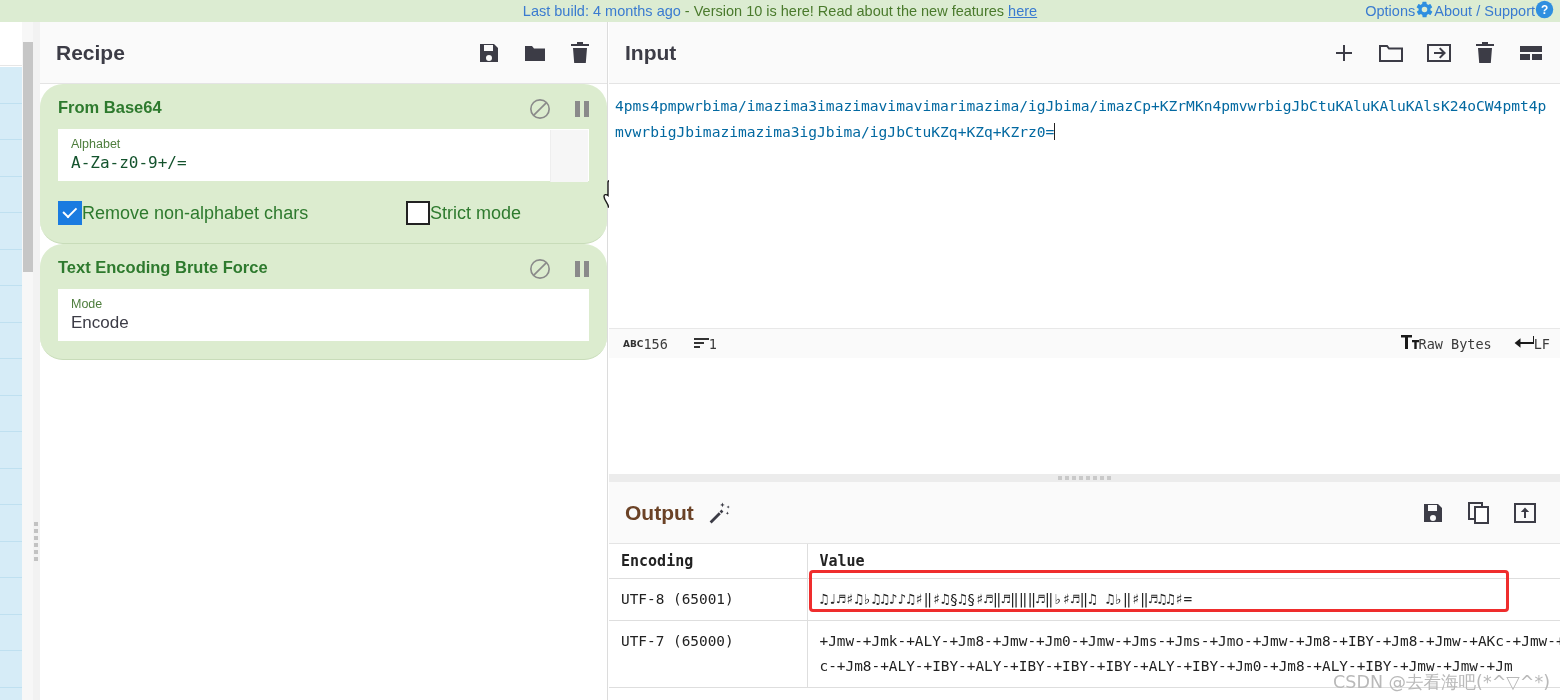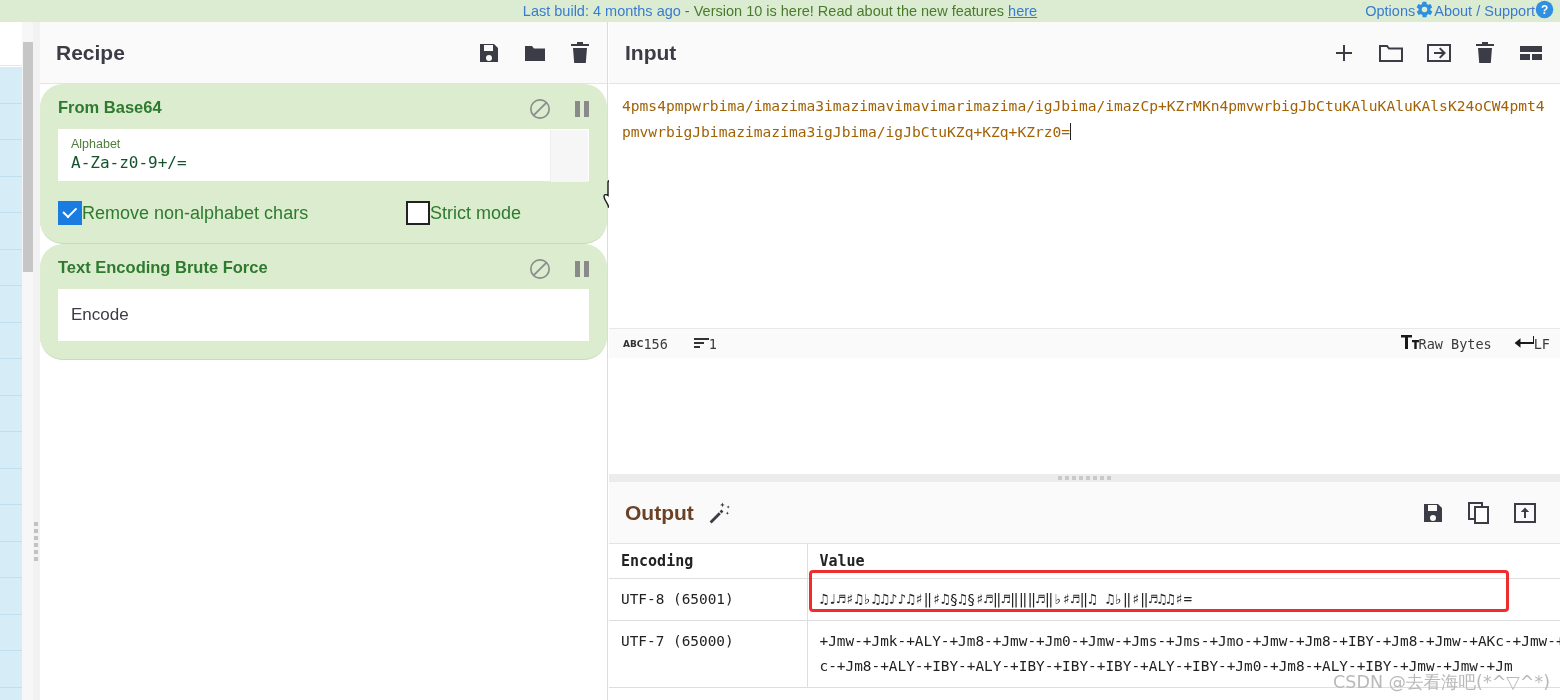--- a/index.html
+++ b/index.html
@@ -141,24 +141,24 @@
     pointer-events: none;
   }
 
   
   .input-pane {
     position: absolute; left: 609px; top: 22px; width: 951px; height: 336px;
     background: #fff;
   }
   .input-text {
     position: absolute; left: 0; top: 63px; right: 0; bottom: 30px;
-    padding: 8px 10px 0 13px;
+    padding: 8px 10px 0 6px;
     font-family: "DejaVu Sans Mono", monospace;
     font-size: 14.6px; line-height: 26px;
-    color: #a16207; white-space: pre-wrap; word-break: break-all;
+    color: #0369a1; white-space: pre-wrap; word-break: break-all;
     overflow: hidden;
   }
   .caret {
     display: inline-block; width: 1px; height: 17px;
     background: #222; vertical-align: -3px;
   }
   .input-status {
     position: absolute; left: 0; right: 0; bottom: 0; height: 30px;
     background: #fafafa; border-top: 1px solid #e8e8e8;
     display: flex; align-items: center; padding: 0 10px 0 14px;
@@ -346,20 +346,21 @@
             </svg>
         </span>
         <span>
           <svg width="18" height="20" viewBox="0 0 18 20">
               <rect x="2" y="2" width="5" height="16" fill="#8a8a8a"></rect>
               <rect x="11" y="2" width="5" height="16" fill="#8a8a8a"></rect>
             </svg>
         </span>
       </div>
       <div class="field">
+        <div class="field-label">Mode</div>
         <div class="field-value sel">Encode</div>
       </div>
     </div>
 
     <div class="cursor-hand">
       <svg width="26" height="32" viewBox="0 0 26 32">
         <path fill="#ffffff" stroke="#1a1a1a" stroke-width="1.4" d="M8 16V5.5a2 2 0 014 0V14V9.5a2 2 0 014 0V15v-3.5a2 2 0 014 0V17c0 6-2.5 9-2.5 13H8.5C8.5 27 4 23 4 19.5c0-2 2-2.5 4-1z"></path>
       </svg>
     </div>
   </div>

